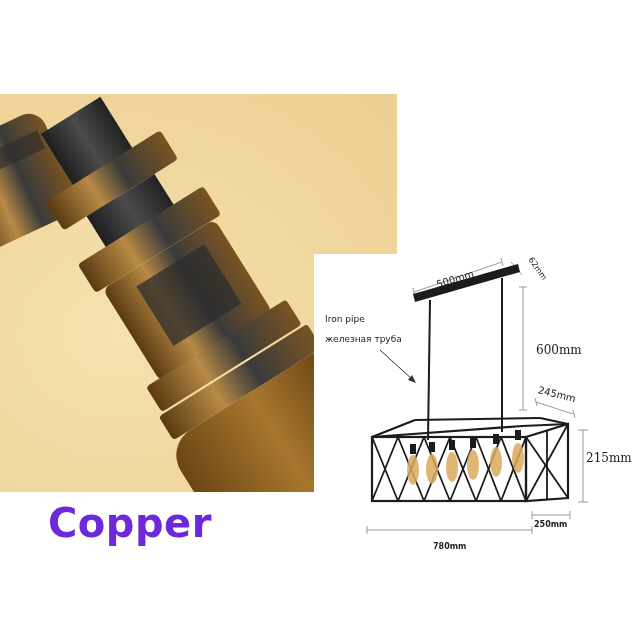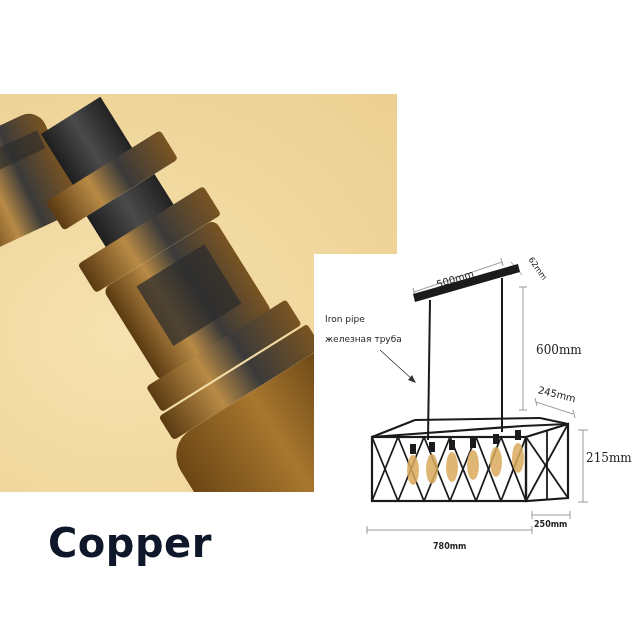--- a/index.html
+++ b/index.html
@@ -14,21 +14,21 @@
     .pipe-wrap { position: absolute; left: 0; top: 0; width: 397px; height: 398px; }
 
     .inset {
       position: absolute; left: 314px; top: 254px; width: 326px; height: 300px;
       background: #ffffff;
     }
 
     .caption {
       position: absolute; left: 48px; top: 500px;
       font-family: "DejaVu Sans", sans-serif; font-weight: bold;
-      font-size: 40px; color: #0f172a; letter-spacing: 0.5px; margin-top: 20px;
+      font-size: 40px; color: #6d28d9; letter-spacing: 0.5px;
     }
 
     .diagram { position: absolute; left: 314px; top: 254px; width: 326px; height: 300px; }
     .lbl { font-family: "DejaVu Sans", sans-serif; fill: #222; }
     .lbl-serif { font-family: "DejaVu Serif", serif; fill: #222; }
   </style>
 </head>
 <body>
 
 <div class="photo">

